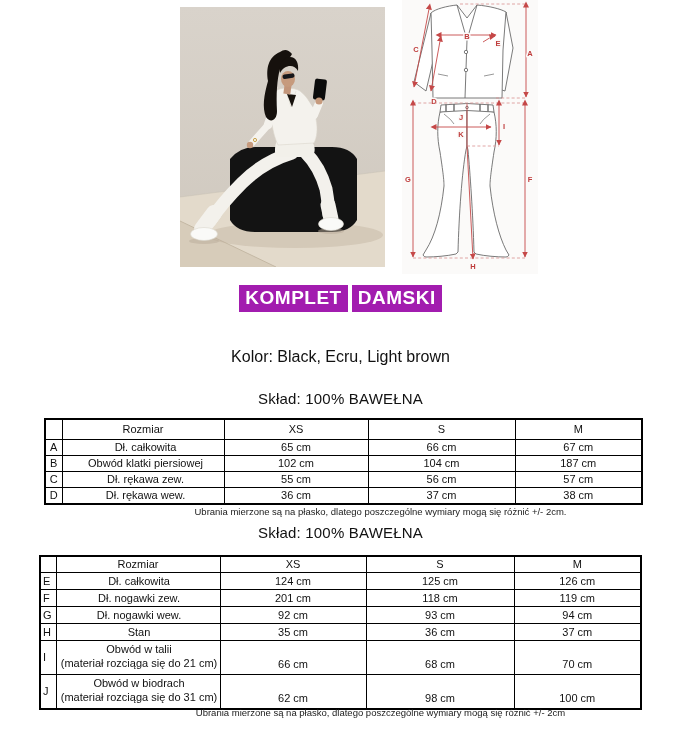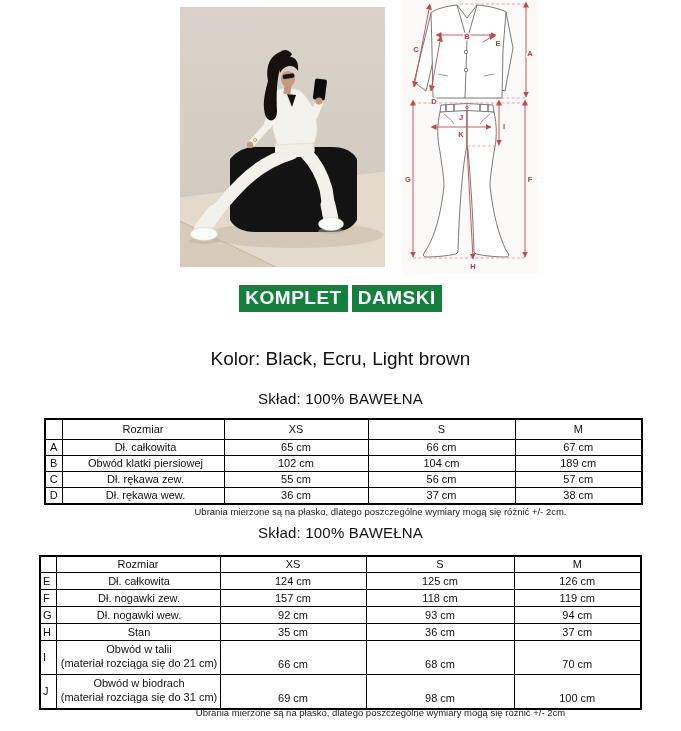--- a/index.html
+++ b/index.html
@@ -3,24 +3,24 @@
 <meta charset="utf-8">
 <style>
   html,body{margin:0;padding:0;background:#fff;}
   .page{position:relative;width:681px;height:731px;background:#fff;overflow:hidden;
         font-family:"Liberation Sans",sans-serif;color:#111;}
   .photo{position:absolute;left:180px;top:7px;width:205px;height:260px;}
   .diagram{position:absolute;left:402px;top:0;width:136px;height:274px;}
   .photo svg,.diagram svg{display:block;width:100%;height:100%;}
   .title{position:absolute;top:285px;left:0;width:100%;text-align:center;
          font-size:19px;font-weight:bold;letter-spacing:.5px;}
-  .title .hl{background:#15803d;color:#fff;padding:2px 6px 3px;margin:0 2px;display:inline-block;}
+  .title .hl{background:#a21caf;color:#fff;padding:2px 6px 3px;margin:0 2px;display:inline-block;}
   .mio{position:absolute;top:326px;left:0;width:100%;text-align:center;
        font-size:14px;font-weight:bold;letter-spacing:.3px;}
-  .kolor{position:absolute;top:348px;left:0;width:100%;text-align:center;font-size:19px;}
+  .kolor{position:absolute;top:348px;left:0;width:100%;text-align:center;font-size:16px;}
   .sklad{position:absolute;left:0;width:100%;text-align:center;font-size:15px;letter-spacing:.2px;}
   .s1{top:390px}.s2{top:524px}
   .note{position:absolute;left:0;width:100%;text-align:center;font-size:9.5px;color:#1a1a1a;margin-left:40px;}
   .n1{top:506px}.n2{top:707px}
   table.t{position:absolute;border-collapse:collapse;table-layout:fixed;
           font-size:11px;border:2px solid #000;background:#fff;}
   .t1{left:44px;top:418px;width:597px;}
   .t2{left:39px;top:555px;width:601px;}
   .t th,.t td{border:1px solid #000;padding:0;overflow:hidden;vertical-align:middle;line-height:1.15;}
   .t th{font-weight:normal;text-align:center;}
@@ -192,21 +192,21 @@
           <td class="val">66 cm</td>
           <td class="val">67 cm</td>
         </tr>
         <tr>
           <td class="letter">B</td>
           <td class="name">
             <div>Obwód klatki piersiowej</div>
           </td>
           <td class="val">102 cm</td>
           <td class="val">104 cm</td>
-          <td class="val">189 cm</td>
+          <td class="val">187 cm</td>
         </tr>
         <tr>
           <td class="letter">C</td>
           <td class="name">
             <div>Dł. rękawa zew.</div>
           </td>
           <td class="val">55 cm</td>
           <td class="val">56 cm</td>
           <td class="val">57 cm</td>
         </tr>
@@ -249,21 +249,21 @@
           </td>
           <td class="val">124 cm</td>
           <td class="val">125 cm</td>
           <td class="val">126 cm</td>
         </tr>
         <tr>
           <td class="letter">F</td>
           <td class="name">
             <div>Dł. nogawki zew.</div>
           </td>
-          <td class="val">157 cm</td>
+          <td class="val">201 cm</td>
           <td class="val">118 cm</td>
           <td class="val">119 cm</td>
         </tr>
         <tr>
           <td class="letter">G</td>
           <td class="name">
             <div>Dł. nogawki wew.</div>
           </td>
           <td class="val">92 cm</td>
           <td class="val">93 cm</td>
@@ -287,21 +287,21 @@
           <td class="val">66 cm</td>
           <td class="val">68 cm</td>
           <td class="val">70 cm</td>
         </tr>
         <tr class="two">
           <td class="letter">J</td>
           <td class="name">
             <div>Obwód w biodrach</div>
             <div>(materiał rozciąga się do 31 cm)</div>
           </td>
-          <td class="val">69 cm</td>
+          <td class="val">62 cm</td>
           <td class="val">98 cm</td>
           <td class="val">100 cm</td>
         </tr>
       </tbody>
     </table>
   <div class="note n2">Ubrania mierzone są na płasko, dlatego poszczególne wymiary mogą się różnić +/- 2cm</div>
 
 </div>
 
 </body></html>

